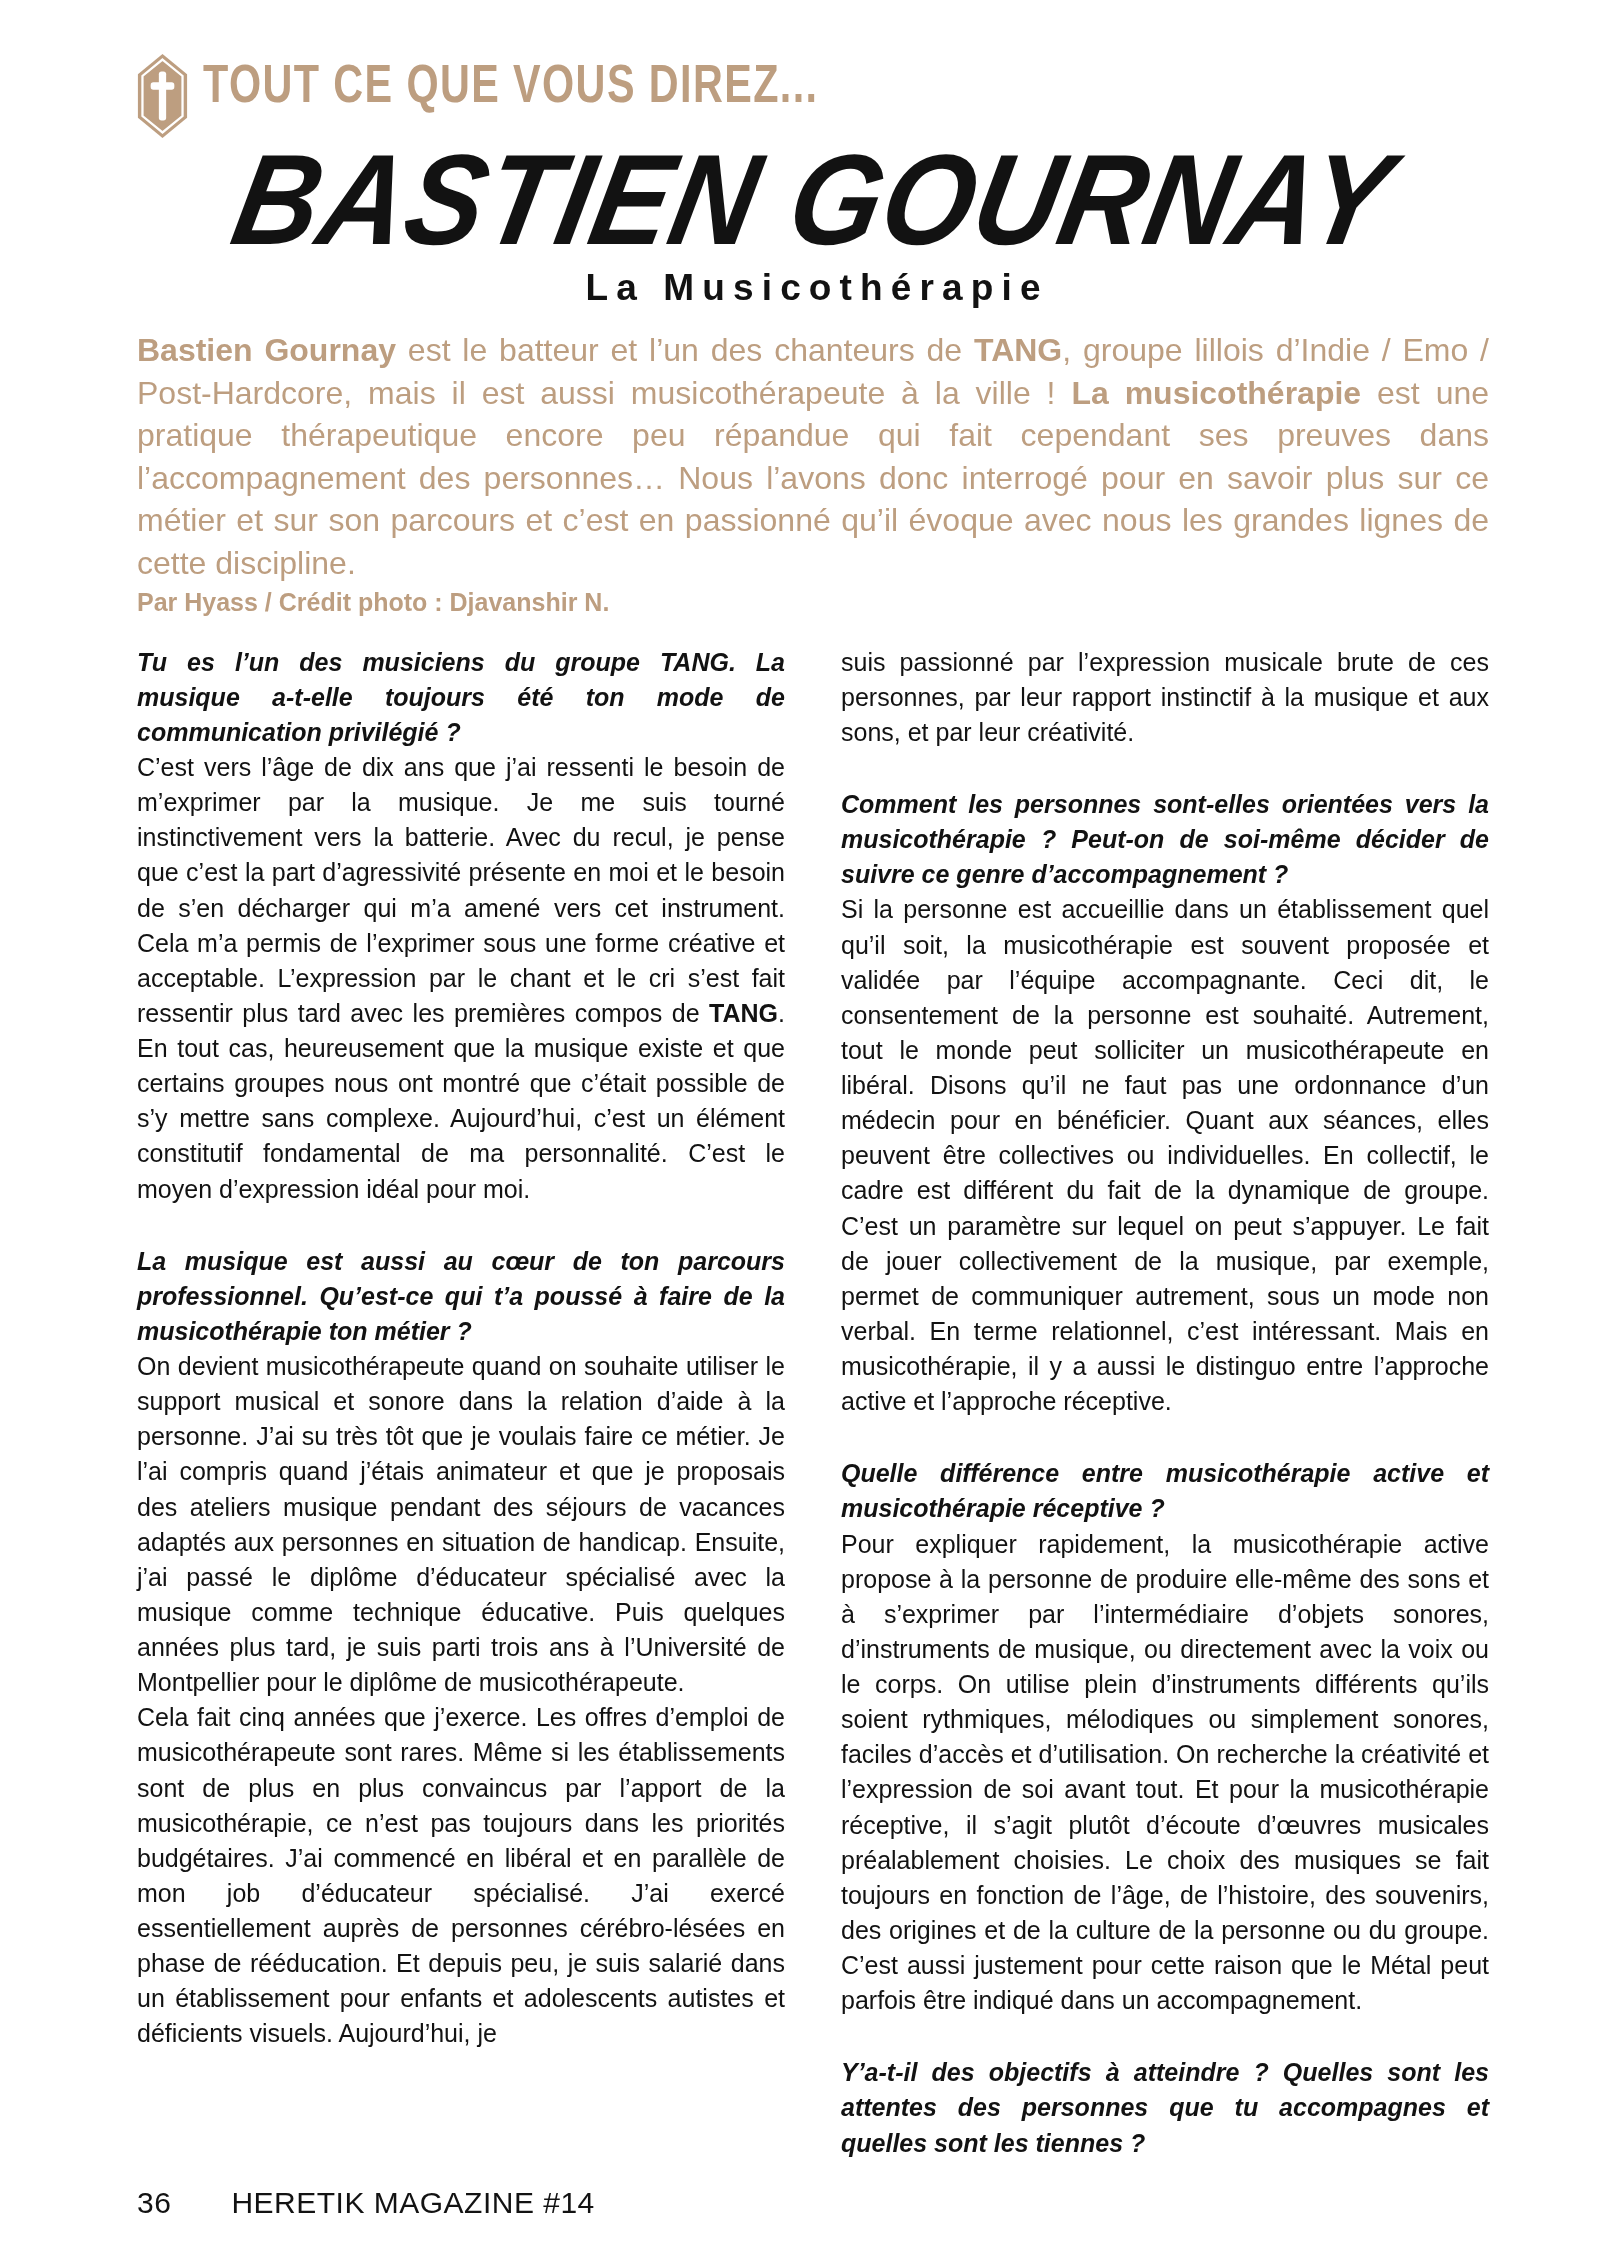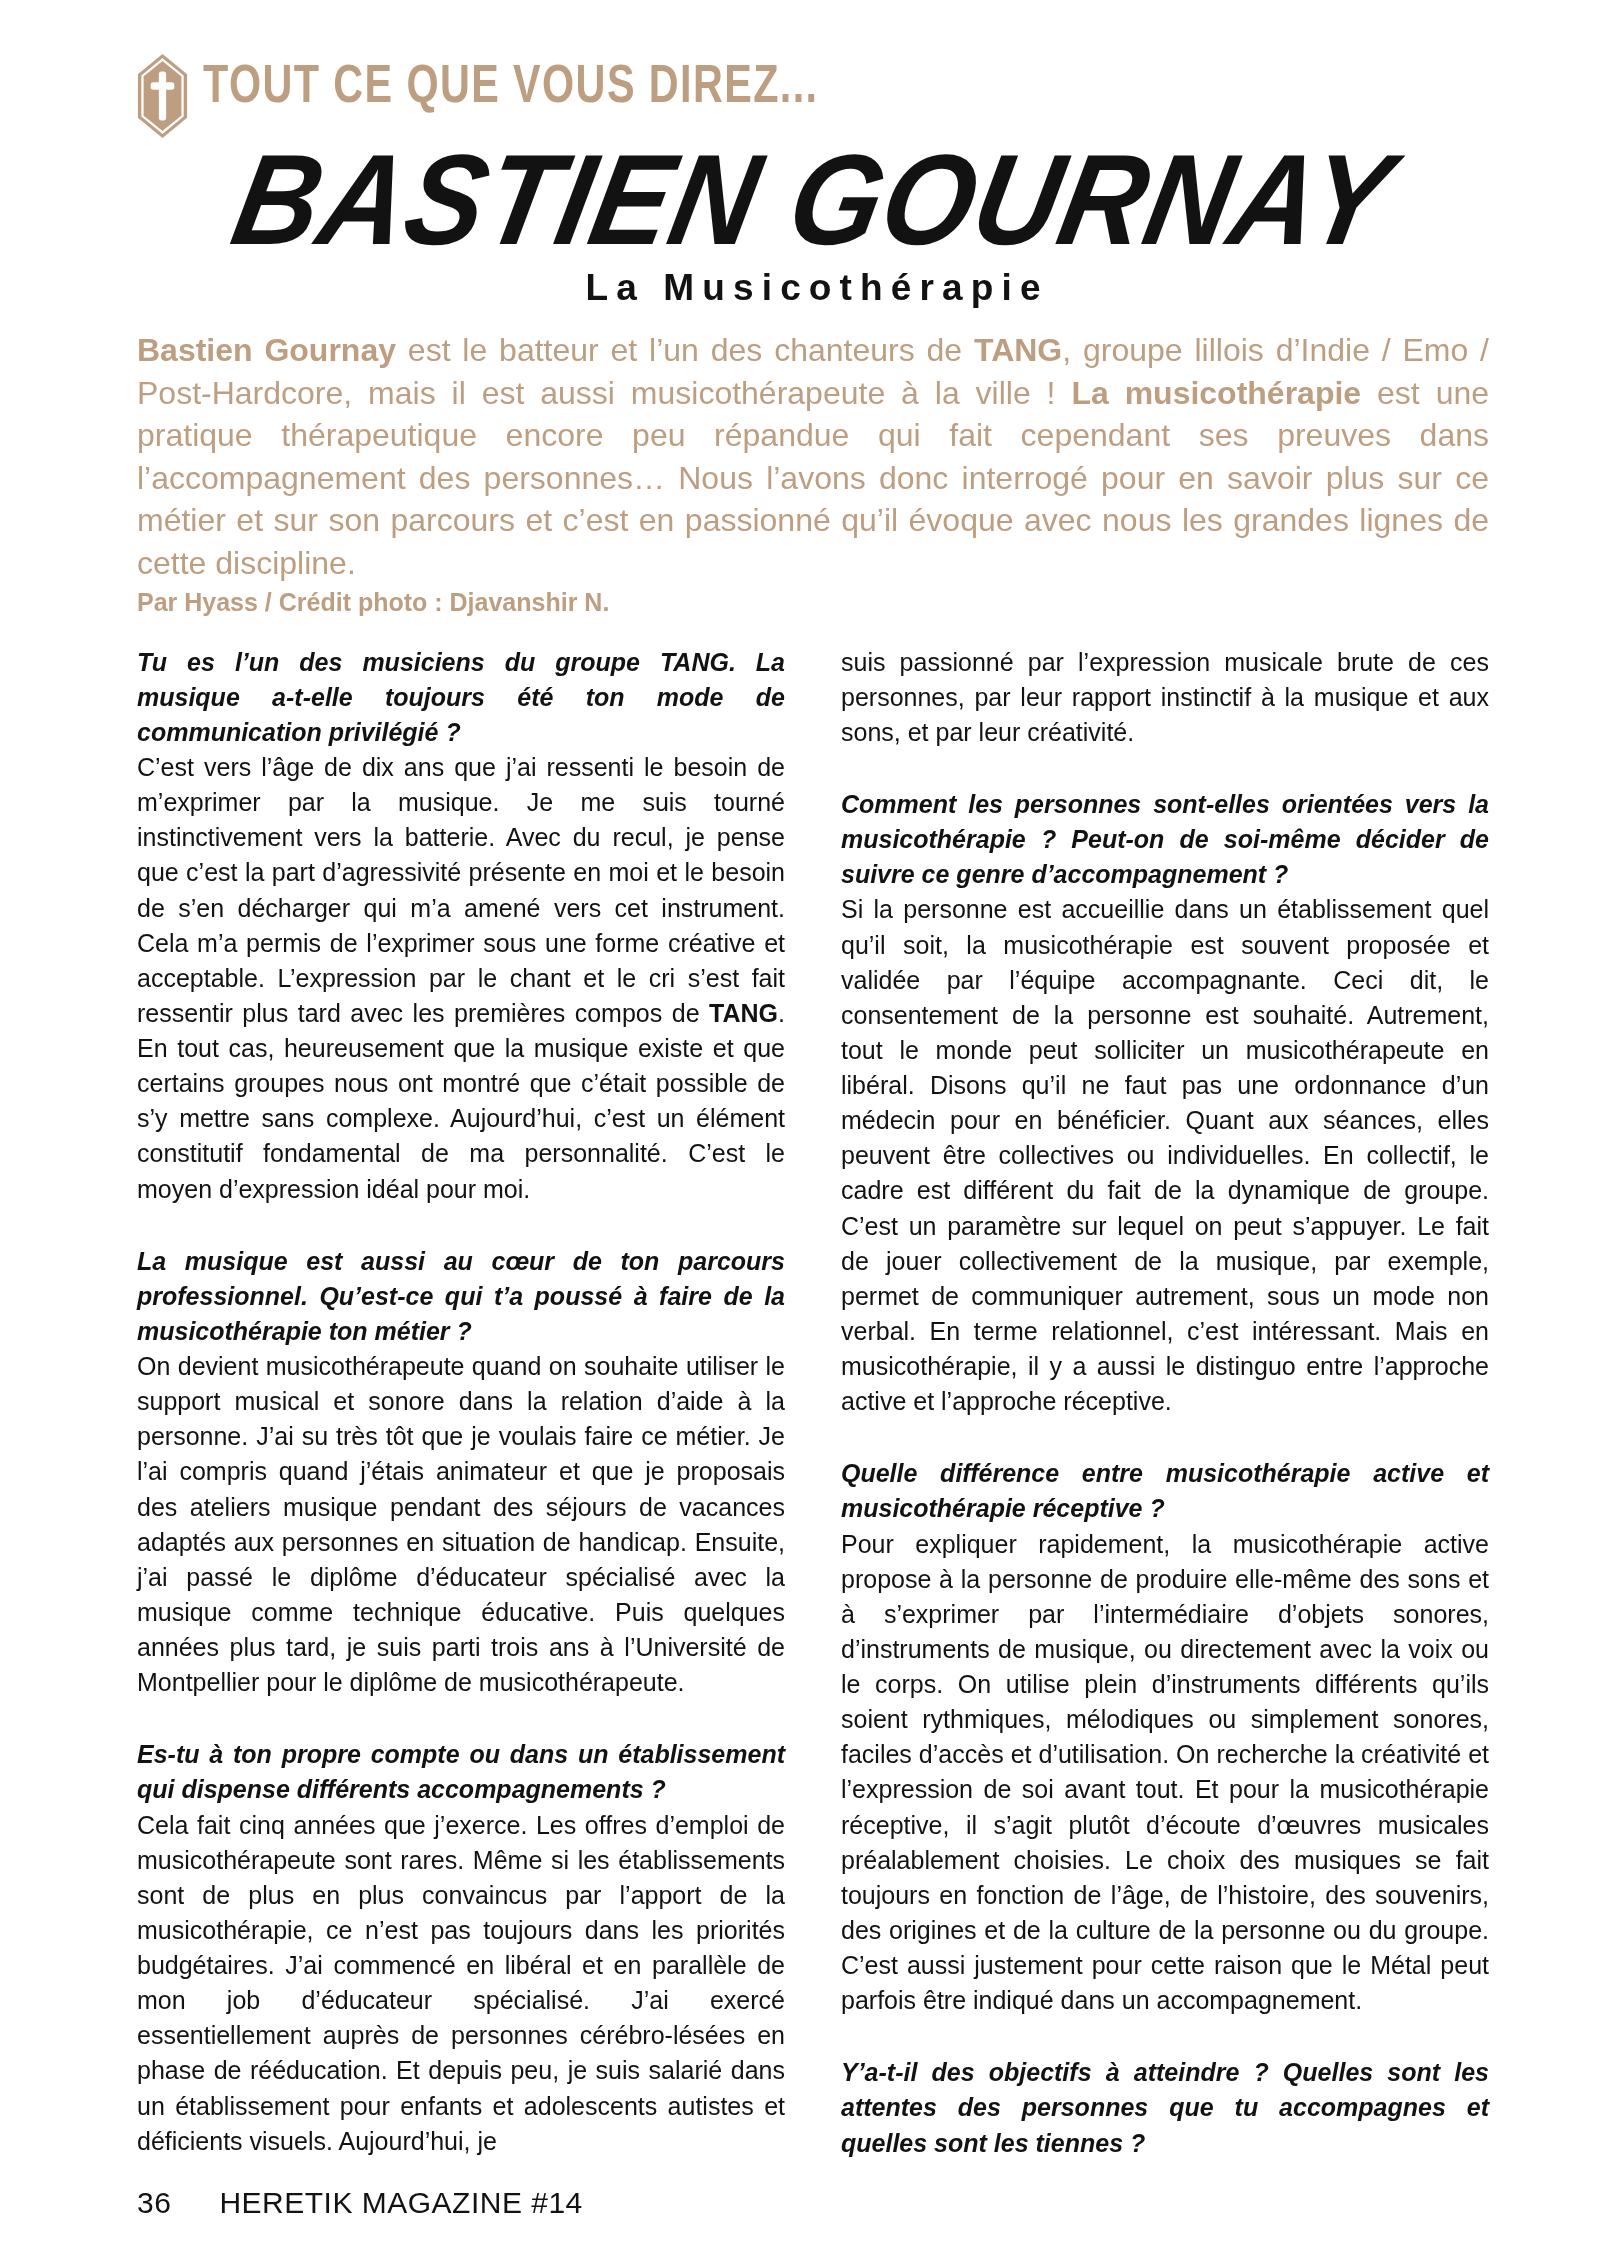--- a/index.html
+++ b/index.html
@@ -53,21 +53,21 @@
   .col {
     flex: 1 1 0; font-size: 25px; line-height: 1.405;
     text-align: justify; hyphens: auto;
   }
   .col p { margin: 0; }
   .col p.q { font-weight: bold; font-style: italic; }
   .col > p + p.q { margin-top: 37px; }
   
   .footer {
     position: absolute; left: 137px; bottom: 46px;
-    display: flex; align-items: baseline; gap: 48px;
+    display: flex; align-items: baseline; gap: 60px;
     font-size: 30px; letter-spacing: 0.5px;
   }
 </style>
 </head>
 <body>
 
 <div class="page">
 
   <header>
     <div class="kicker-row">
@@ -85,21 +85,20 @@
 
   <p class="intro"><b>Bastien Gournay</b> est le batteur et l’un des chanteurs de <b>TANG</b>, groupe lillois d’Indie / Emo / Post-Hardcore, mais il est aussi musicothérapeute à la ville ! <b>La musicothérapie</b> est une pratique thérapeutique encore peu répandue qui fait cependant ses preuves dans l’accompagnement des personnes… Nous l’avons donc interrogé pour en savoir plus sur ce métier et sur son parcours et c’est en passionné qu’il évoque avec nous les grandes lignes de cette discipline.</p>
   <div class="credit">Par Hyass / Crédit photo :  Djavanshir N.</div>
 
   <main class="columns">
     <section class="col">
         <p class="q">Tu es l’un des musiciens du groupe TANG. La musique a-t-elle toujours été ton mode de communication privilégié ?</p>
         <p class="a">C’est vers l’âge de dix ans que j’ai ressenti le besoin de m’exprimer par la musique. Je me suis tourné instinctivement vers la batterie. Avec du recul, je pense que c’est la part d’agressivité présente en moi et le besoin de s’en décharger qui m’a amené vers cet instrument. Cela m’a permis de l’exprimer sous une forme créative et acceptable. L’expression par le chant et le cri s’est fait ressentir plus tard avec les premières compos de <b>TANG</b>. En tout cas, heureusement que la musique existe et que certains groupes nous ont montré que c’était possible de s’y mettre sans complexe. Aujourd’hui, c’est un élément constitutif fondamental de ma personnalité. C’est le moyen d’expression idéal pour moi.</p>
         <p class="q">La musique est aussi au cœur de ton parcours professionnel. Qu’est-ce qui t’a poussé à faire de la musicothérapie ton métier ?</p>
         <p class="a">On devient musicothérapeute quand on souhaite utiliser le support musical et sonore dans la relation d’aide à la personne. J’ai su très tôt que je voulais faire ce métier. Je l’ai compris quand j’étais animateur et que je proposais des ateliers musique pendant des séjours de vacances adaptés aux personnes en situation de handicap. Ensuite, j’ai passé le diplôme d’éducateur spécialisé avec la musique comme technique éducative. Puis quelques années plus tard, je suis parti trois ans à l’Université de Montpellier pour le diplôme de musicothérapeute.</p>
-        <p class="q">Es-tu à ton propre compte ou dans un établissement qui dispense différents accompagnements ?</p>
         <p class="a">Cela fait cinq années que j’exerce. Les offres d’emploi de musicothérapeute sont rares. Même si les établissements sont de plus en plus convaincus par l’apport de la musicothérapie, ce n’est pas toujours dans les priorités budgétaires. J’ai commencé en libéral et en parallèle de mon job d’éducateur spécialisé. J’ai exercé essentiellement auprès de personnes cérébro-lésées en phase de rééducation. Et depuis peu, je suis salarié dans un établissement pour enfants et adolescents autistes et déficients visuels. Aujourd’hui, je</p>
       </section>
     <section class="col">
         <p class="a">suis passionné par l’expression musicale brute de ces personnes, par leur rapport instinctif à la musique et aux sons, et par leur créativité.</p>
         <p class="q">Comment les personnes sont-elles orientées vers la musicothérapie ? Peut-on de soi-même décider de suivre ce genre d’accompagnement ?</p>
         <p class="a">Si la personne est accueillie dans un établissement quel qu’il soit, la musicothérapie est souvent proposée et validée par l’équipe accompagnante. Ceci dit, le consentement de la personne est souhaité. Autrement, tout le monde peut solliciter un musicothérapeute en libéral. Disons qu’il ne faut pas une ordonnance d’un médecin pour en bénéficier. Quant aux séances, elles peuvent être collectives ou individuelles. En collectif, le cadre est différent du fait de la dynamique de groupe. C’est un paramètre sur lequel on peut s’appuyer. Le fait de jouer collectivement de la musique, par exemple, permet de communiquer autrement, sous un mode non verbal. En terme relationnel, c’est intéressant. Mais en musicothérapie, il y a aussi le distinguo entre l’approche active et l’approche réceptive.</p>
         <p class="q">Quelle différence entre musicothérapie active et musicothérapie réceptive ?</p>
         <p class="a">Pour expliquer rapidement, la musicothérapie active propose à la personne de produire elle-même des sons et à s’exprimer par l’intermédiaire d’objets sonores, d’instruments de musique, ou directement avec la voix ou le corps. On utilise plein d’instruments différents qu’ils soient rythmiques, mélodiques ou simplement sonores, faciles d’accès et d’utilisation. On recherche la créativité et l’expression de soi avant tout. Et pour la musicothérapie réceptive, il s’agit plutôt d’écoute d’œuvres musicales préalablement choisies. Le choix des musiques se fait toujours en fonction de l’âge, de l’histoire, des souvenirs, des origines et de la culture de la personne ou du groupe. C’est aussi justement pour cette raison que le Métal peut parfois être indiqué dans un accompagnement.</p>
         <p class="q">Y’a-t-il des objectifs à atteindre ? Quelles sont les attentes des personnes que tu accompagnes et quelles sont les tiennes ?</p>
       </section>

